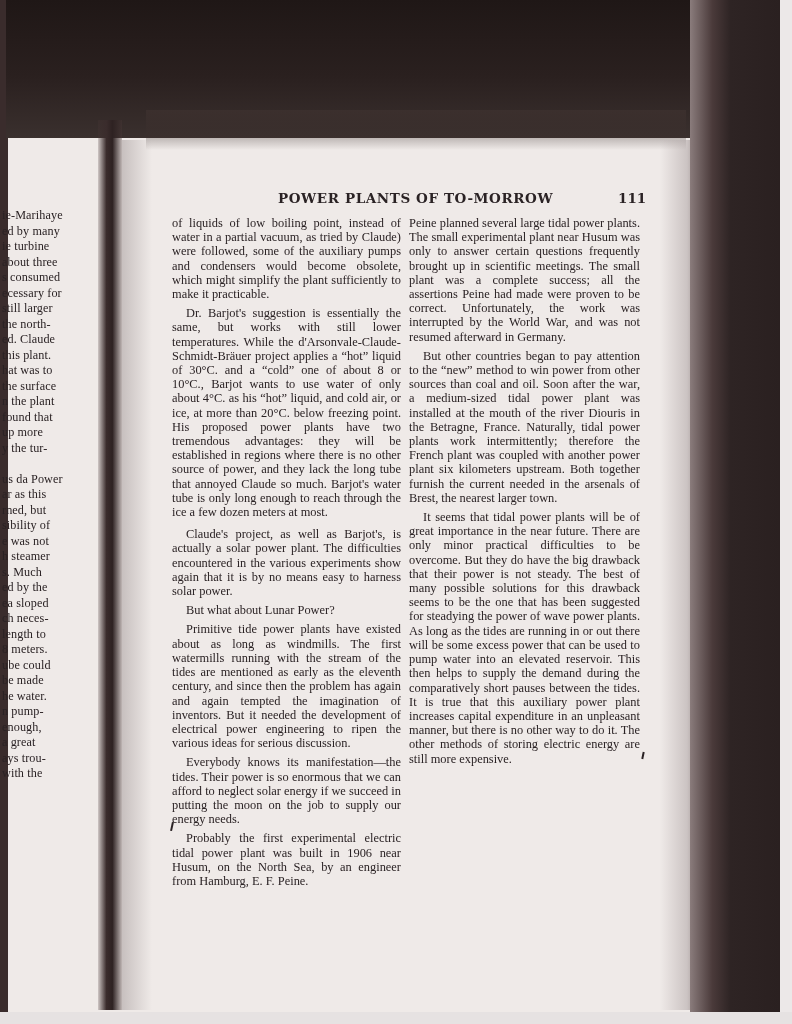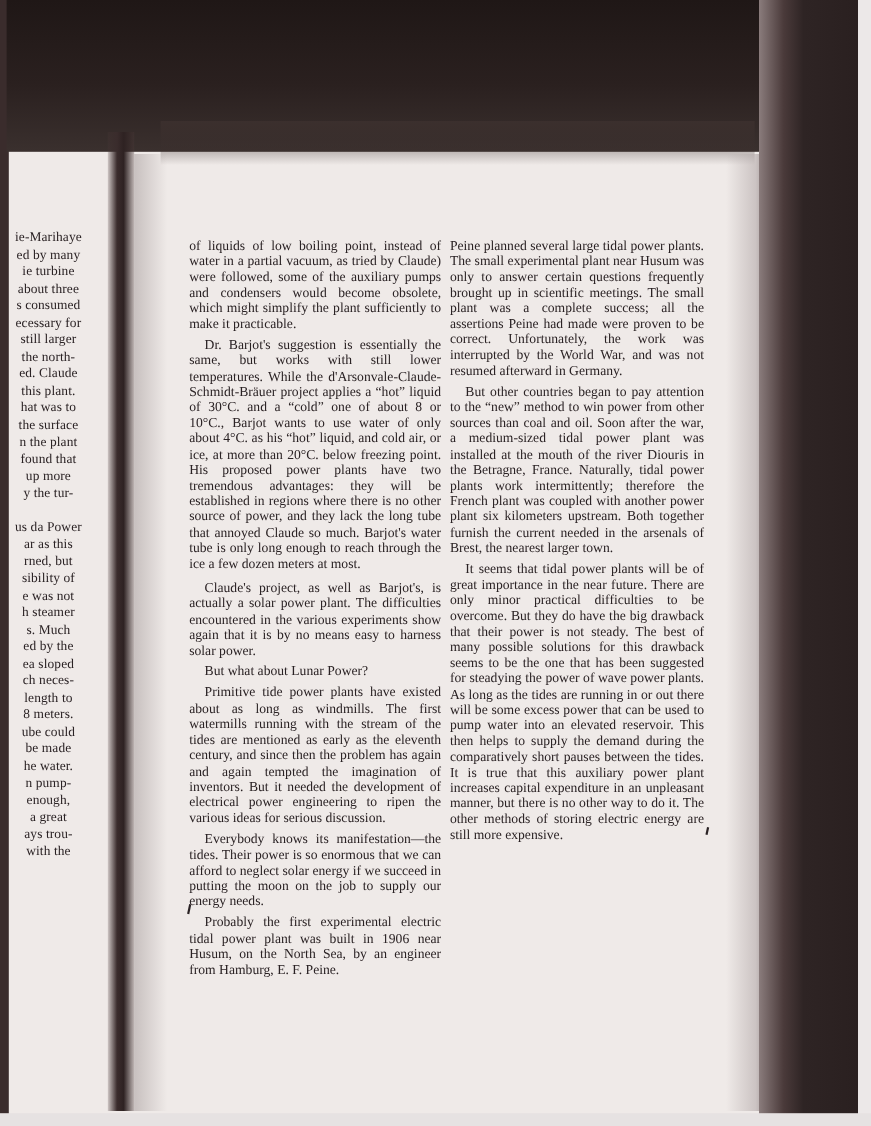--- a/index.html
+++ b/index.html
@@ -33,21 +33,21 @@
     background: linear-gradient(90deg, rgba(80,60,60,0.2) 0%, #3a2c2c 35%, #2e2222 60%, rgba(80,60,60,0.3) 100%);
   }
   .gutter-shadow {
     position: absolute; left: 122px; top: 140px; width: 30px; height: 870px;
     background: linear-gradient(90deg, rgba(160,150,150,0.5), rgba(239,234,232,0));
   }
   .bottom-edge { position: absolute; left: 0; top: 1012px; width: 792px; height: 12px; background: #e6e2e2; }
 
   .left-page { position: absolute; left: 2px; top: 208px; width: 88px; }
   .left-line {
-    font-size: 12.2px; line-height: 15.5px; text-align: center; white-space: nowrap;
+    font-size: 12.2px; line-height: 15.5px; text-align: left; white-space: nowrap;
     overflow: hidden; width: 84px; letter-spacing: 0.1px;
   }
   .left-block { margin-bottom: 15.5px; }
 
   .header {
     position: absolute; top: 190px; left: 160px; width: 480px; height: 18px;
   }
   .running-title {
     position: absolute; left: 118px; top: 0; font-weight: bold; font-size: 13.5px;
     letter-spacing: 0.6px; font-family: "DejaVu Serif", serif;
@@ -116,20 +116,24 @@
         <div class="left-line">be made</div>
         <div class="left-line">he water.</div>
         <div class="left-line">n pump-</div>
         <div class="left-line">enough,</div>
         <div class="left-line">a great</div>
         <div class="left-line">ays trou-</div>
         <div class="left-line">with the</div>
       </div>
   </div>
 
+  <div class="header">
+    <span class="running-title">POWER PLANTS OF TO-MORROW</span>
+    <span class="page-number">111</span>
+  </div>
 
   <div class="col col1">
     <p class="noindent">of liquids of low boiling point, instead of water in a partial vacuum, as tried by Claude) were followed, some of the auxiliary pumps and condensers would become obsolete, which might simplify the plant sufficiently to make it practicable.</p>
     <p>Dr. Barjot's suggestion is essentially the same, but works with still lower temperatures. While the d'Arsonvale-Claude-Schmidt-Bräuer project applies a “hot” liquid of 30°C. and a “cold” one of about 8 or 10°C., Barjot wants to use water of only about 4°C. as his “hot” liquid, and cold air, or ice, at more than 20°C. below freezing point. His proposed power plants have two tremendous advantages: they will be established in regions where there is no other source of power, and they lack the long tube that annoyed Claude so much. Barjot's water tube is only long enough to reach through the ice a few dozen meters at most.</p>
     <p style="margin-top:8px">Claude's project, as well as Barjot's, is actually a solar power plant. The difficulties encountered in the various experiments show again that it is by no means easy to harness solar power.</p>
     <p>But what about Lunar Power?</p>
     <p>Primitive tide power plants have existed about as long as windmills. The first watermills running with the stream of the tides are mentioned as early as the eleventh century, and since then the problem has again and again tempted the imagination of inventors. But it needed the development of electrical power engineering to ripen the various ideas for serious discussion.</p>
     <p>Everybody knows its manifestation—the tides. Their power is so enormous that we can afford to neglect solar energy if we succeed in putting the moon on the job to supply our energy needs.</p>
     <p>Probably the first experimental electric tidal power plant was built in 1906 near Husum, on the North Sea, by an engineer from Hamburg, E. F. Peine.</p>
   </div>

